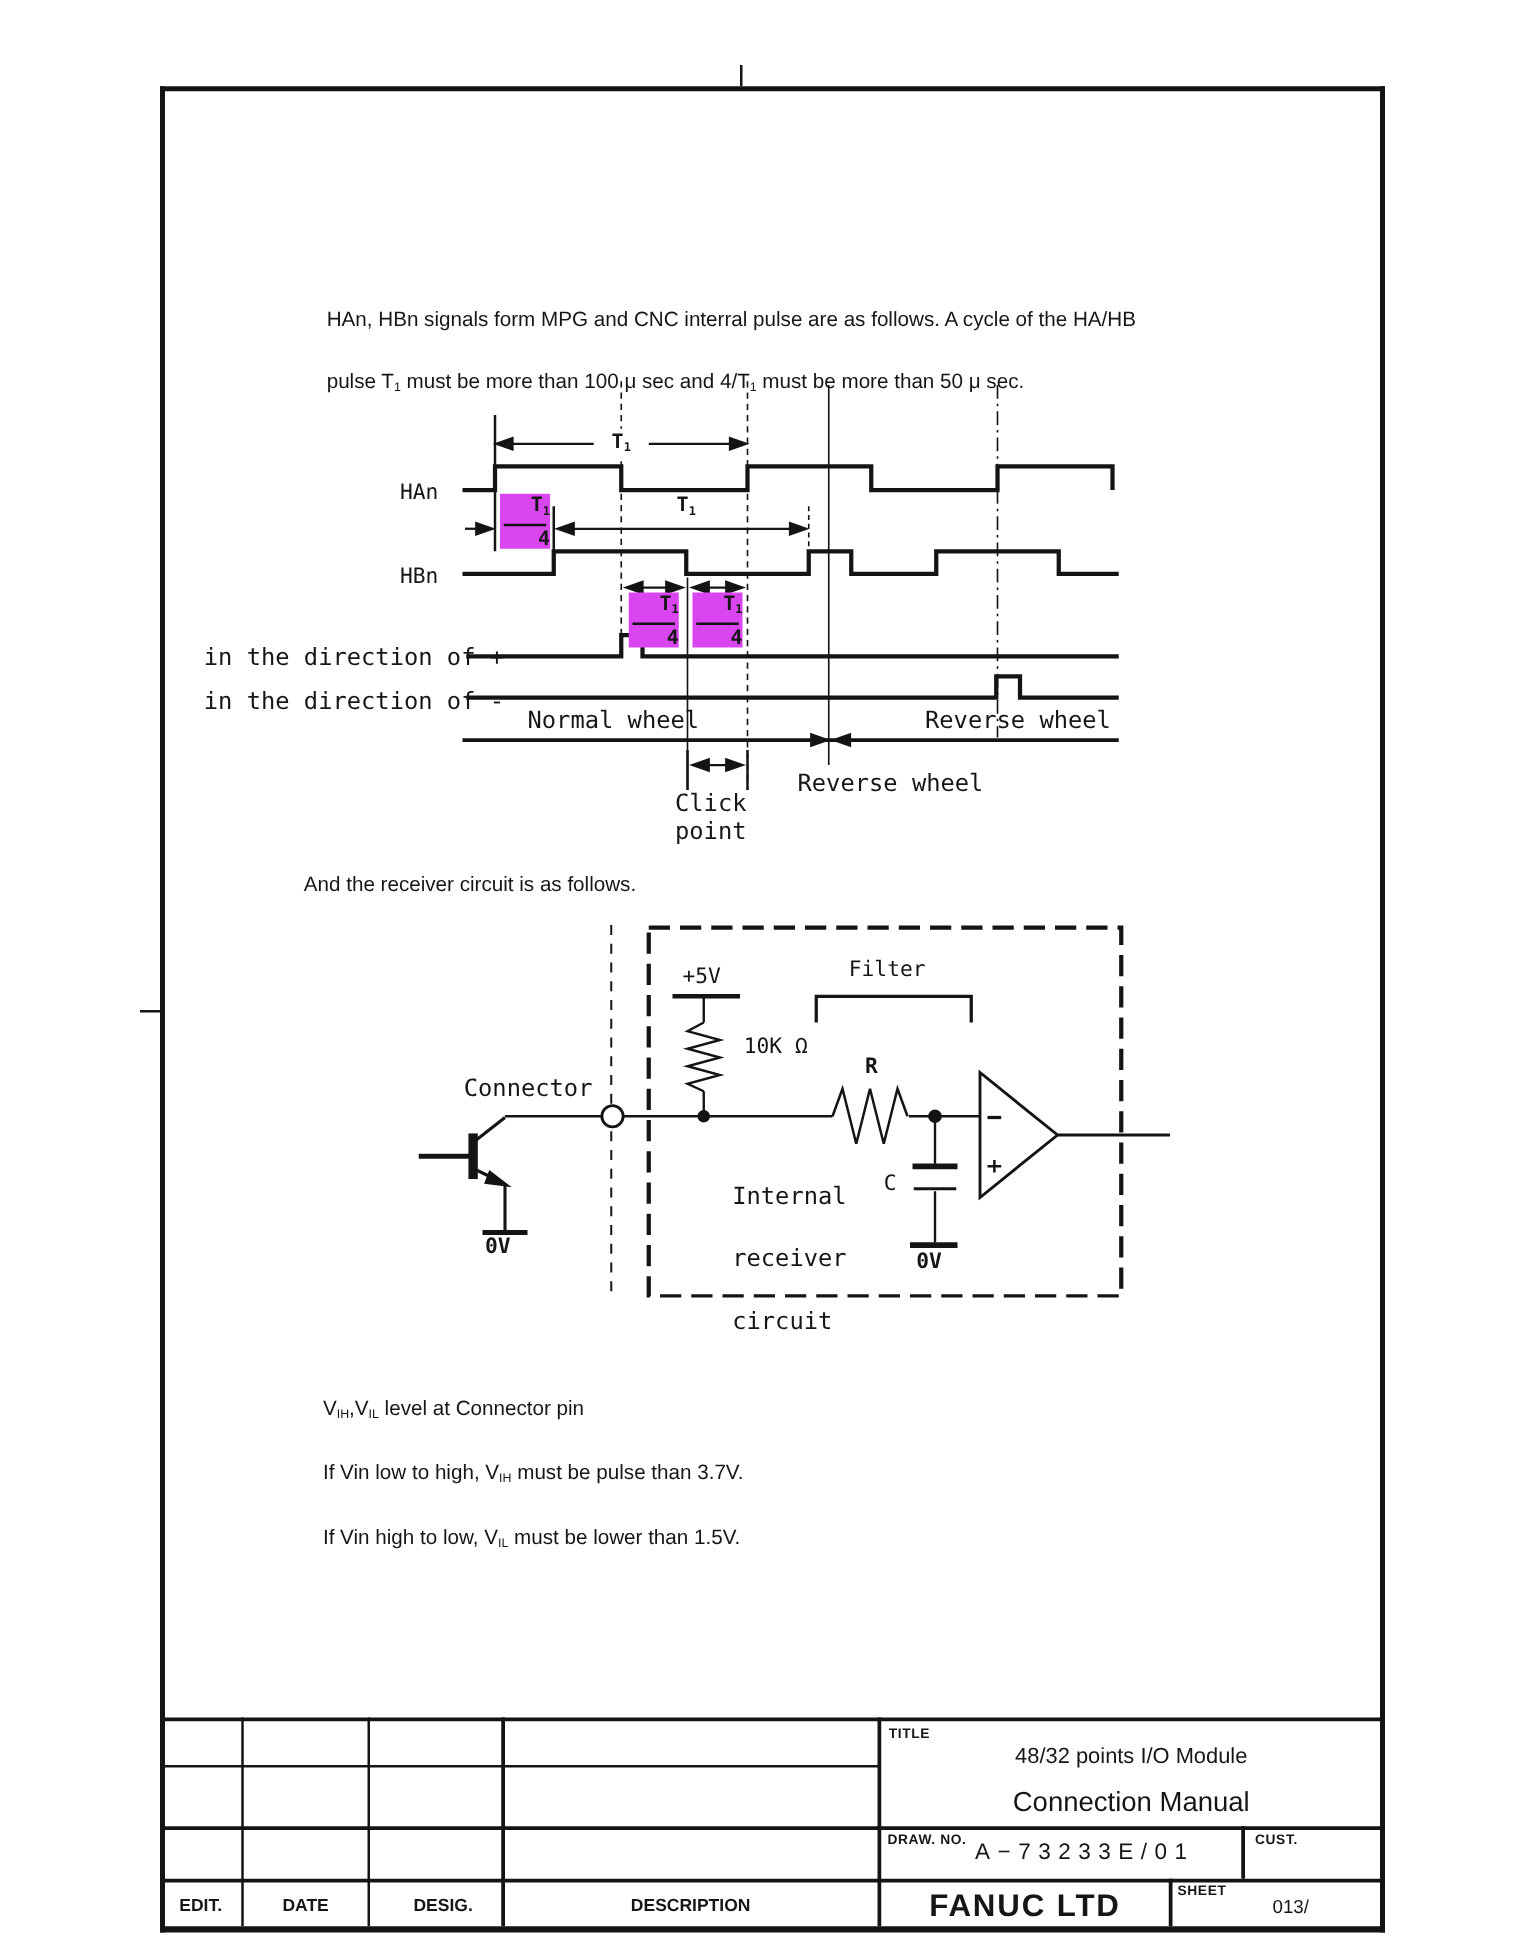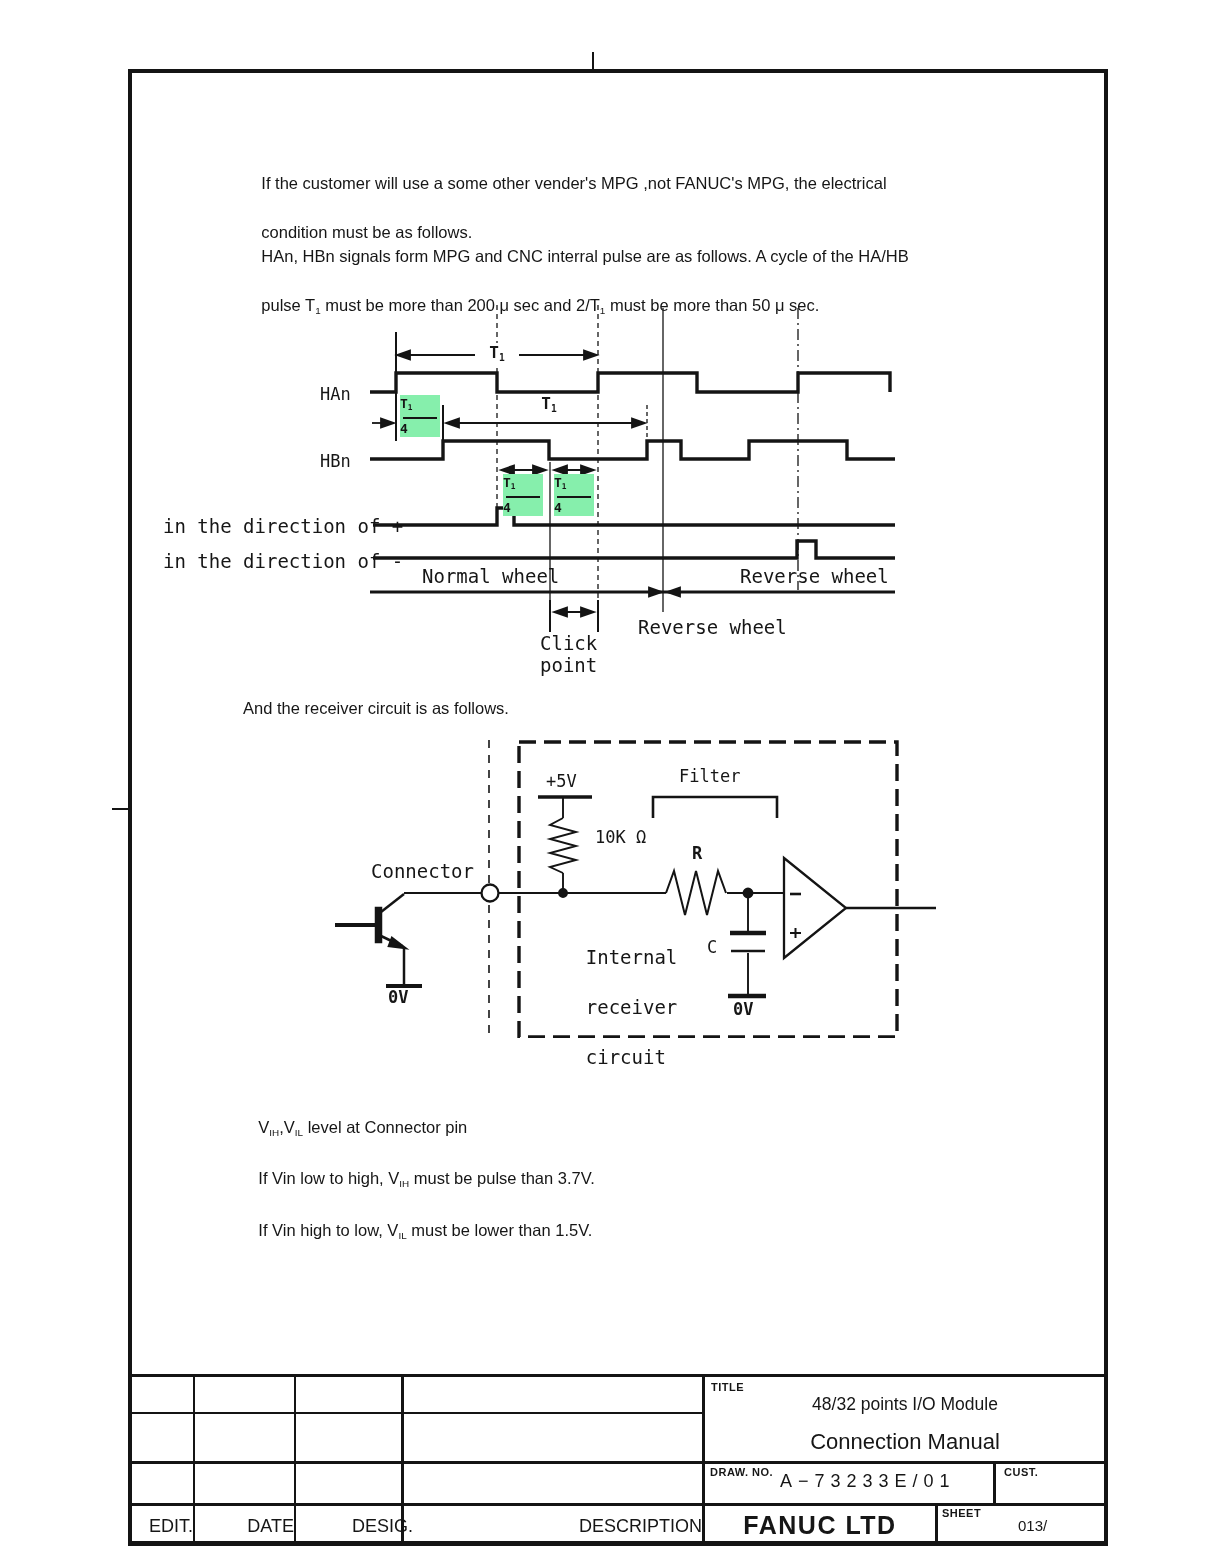--- a/index.html
+++ b/index.html
@@ -4,50 +4,46 @@
 <style>
   html,body{margin:0;padding:0;background:#fff;}
   .page{position:relative;width:1224px;height:1567px;background:#ffffff;color:#161616;
         font-family:"Liberation Sans",sans-serif;overflow:hidden;}
   .t{position:absolute;white-space:pre;color:#161616;}
   .sans{font-family:"Liberation Sans",sans-serif;font-size:16.5px;line-height:24.5px;}
   .mono{font-family:"DejaVu Sans Mono",monospace;font-size:19px;}
   .mono-lg{font-family:"DejaVu Sans Mono",monospace;font-size:17px;}
   .hl,.vl{position:absolute;background:#141414;}
   sub{font-size:0.6em;vertical-align:-0.28em;}
-  .frac{position:absolute;width:40px;text-align:left;font-family:"DejaVu Sans Mono",monospace;
-        font-size:13px;font-weight:bold;line-height:17px;background:#86efac;}
+  .frac{position:absolute;width:40px;text-align:right;font-family:"DejaVu Sans Mono",monospace;
+        font-size:16px;font-weight:bold;line-height:17px;background:#d946ef;}
   .frac .bar{display:block;height:2px;background:#141414;margin:1px 3px;}
   .dimlabel{position:absolute;width:44px;text-align:center;font-family:"DejaVu Sans Mono",monospace;
         font-size:16px;font-weight:bold;background:#fff;line-height:20px;}
   .tb-small{position:absolute;font-size:11px;font-weight:bold;letter-spacing:0.5px;}
-  .tb-head{position:absolute;font-size:18px;font-weight:normal;text-align:right;}
+  .tb-head{position:absolute;font-size:14px;font-weight:bold;text-align:center;}
   svg{position:absolute;}
   svg line,svg polyline,svg polygon,svg path,svg circle,svg rect{stroke:#141414;}
 </style>
 </head>
 <body>
 
 <div class="page">
 
   <div class="hl" style="left:128px;top:69px;width:980px;height:4px;"></div>
   <div class="vl" style="left:128px;top:69px;width:4px;height:1477px;"></div>
   <div class="vl" style="left:1104px;top:69px;width:4px;height:1477px;"></div>
   <div class="hl" style="left:128px;top:1541px;width:980px;height:5px;"></div>
 
   <div class="vl" style="left:592px;top:52px;width:2px;height:17px;"></div>
   <div class="hl" style="left:112px;top:808px;width:16px;height:2px;"></div>
 
-  <div class="t sans" style="left:243px;top:146px;">
-    <span>If the customer will use a some other vender's MPG ,not FANUC's MPG, the electrical</span><br>
-    <span>condition must be as follows.</span>
-  </div>
   <div class="t sans" style="left:243px;top:219px;">
     <span>HAn, HBn signals form MPG and CNC interral pulse are as follows. A cycle of the HA/HB</span><br>
-    <span><span>pulse T</span><sub>1</sub><span> must be more than 200 μ sec and 2/T</span><sub>1</sub><span> must be more than 50 μ sec.</span></span>
+    <span><span>pulse T</span><sub>1</sub><span> must be more than 100 μ sec and 4/T</span><sub>1</sub><span> must be more than 50 μ sec.</span></span>
   </div>
 
   <svg style="left:150px;top:298px;" width="770" height="345" viewBox="0 0 770 345">
 
     <g fill="none" stroke-width="1.3">
       <line x1="347" y1="7" x2="347" y2="222" stroke-dasharray="5,4"></line>
       <line x1="448" y1="7" x2="448" y2="334" stroke-dasharray="5,4"></line>
       <line x1="400" y1="164" x2="400" y2="334"></line>
       <line x1="513" y1="10" x2="513" y2="314"></line>
       <line x1="648" y1="10" x2="648" y2="292" stroke-dasharray="11,4,2,4"></line>

